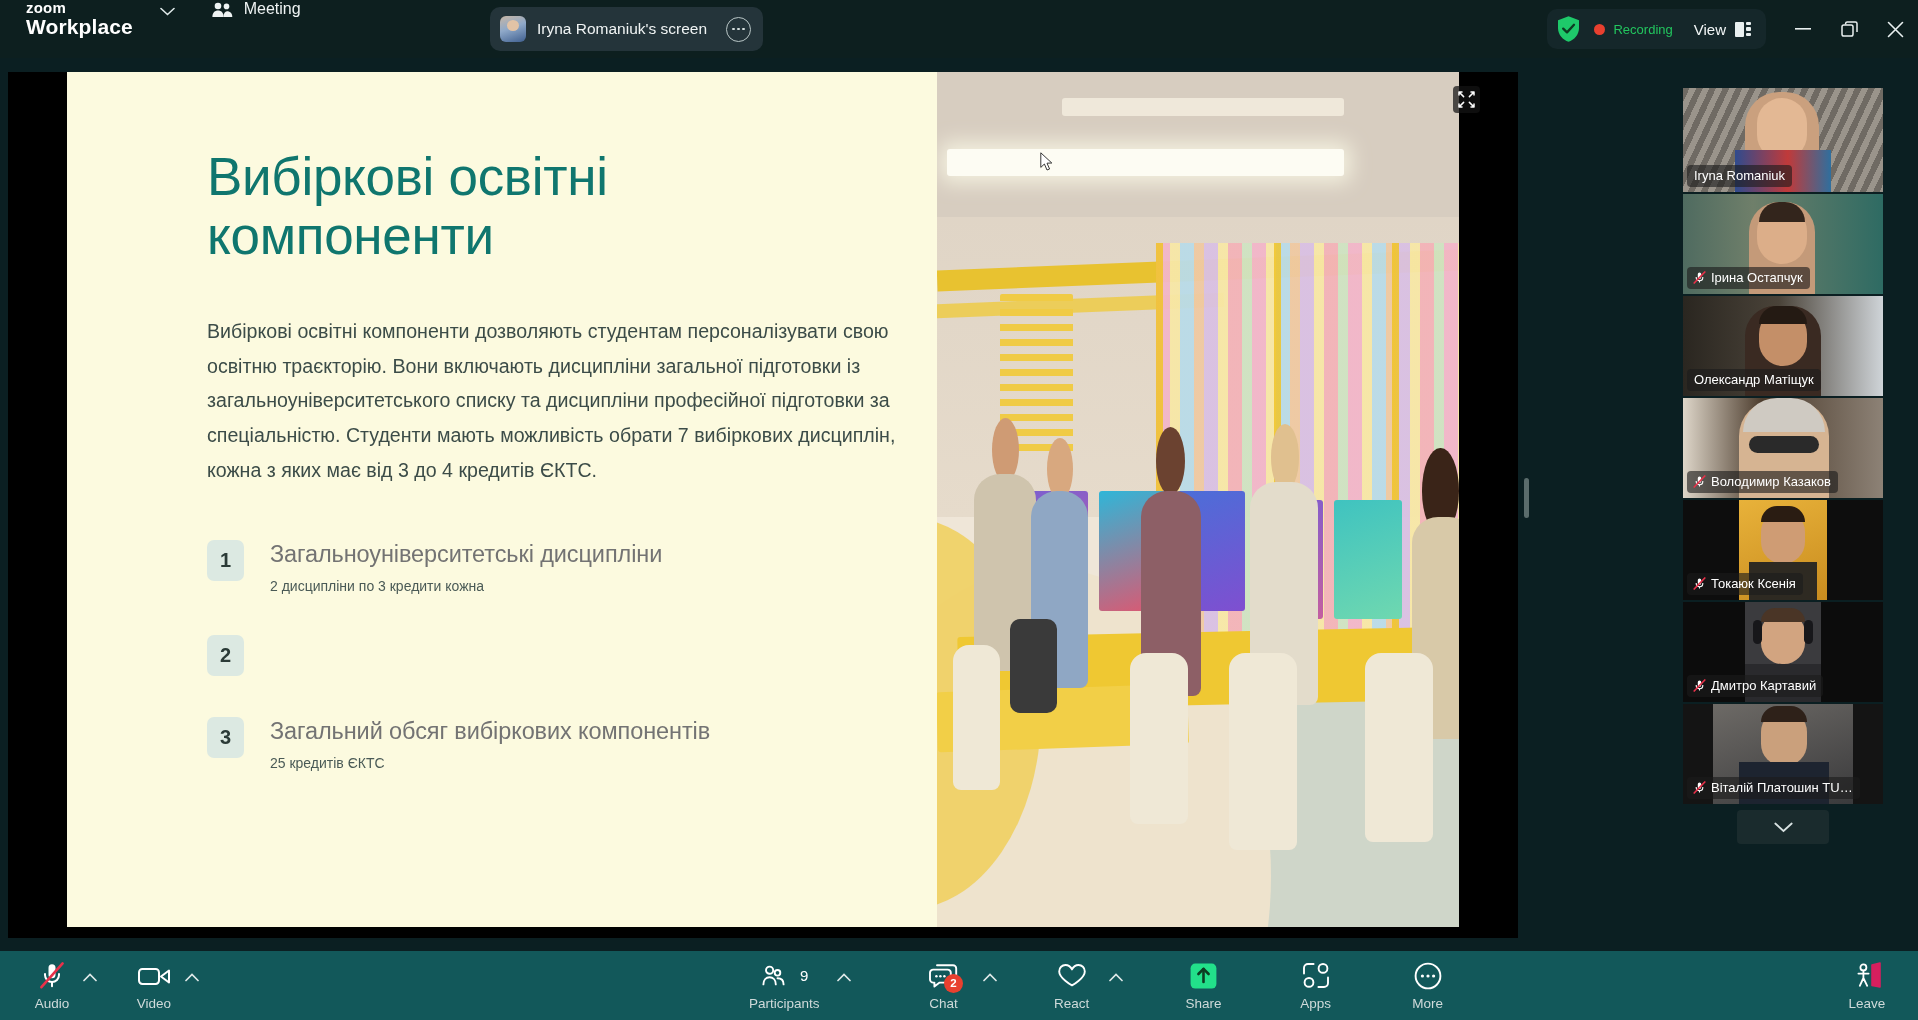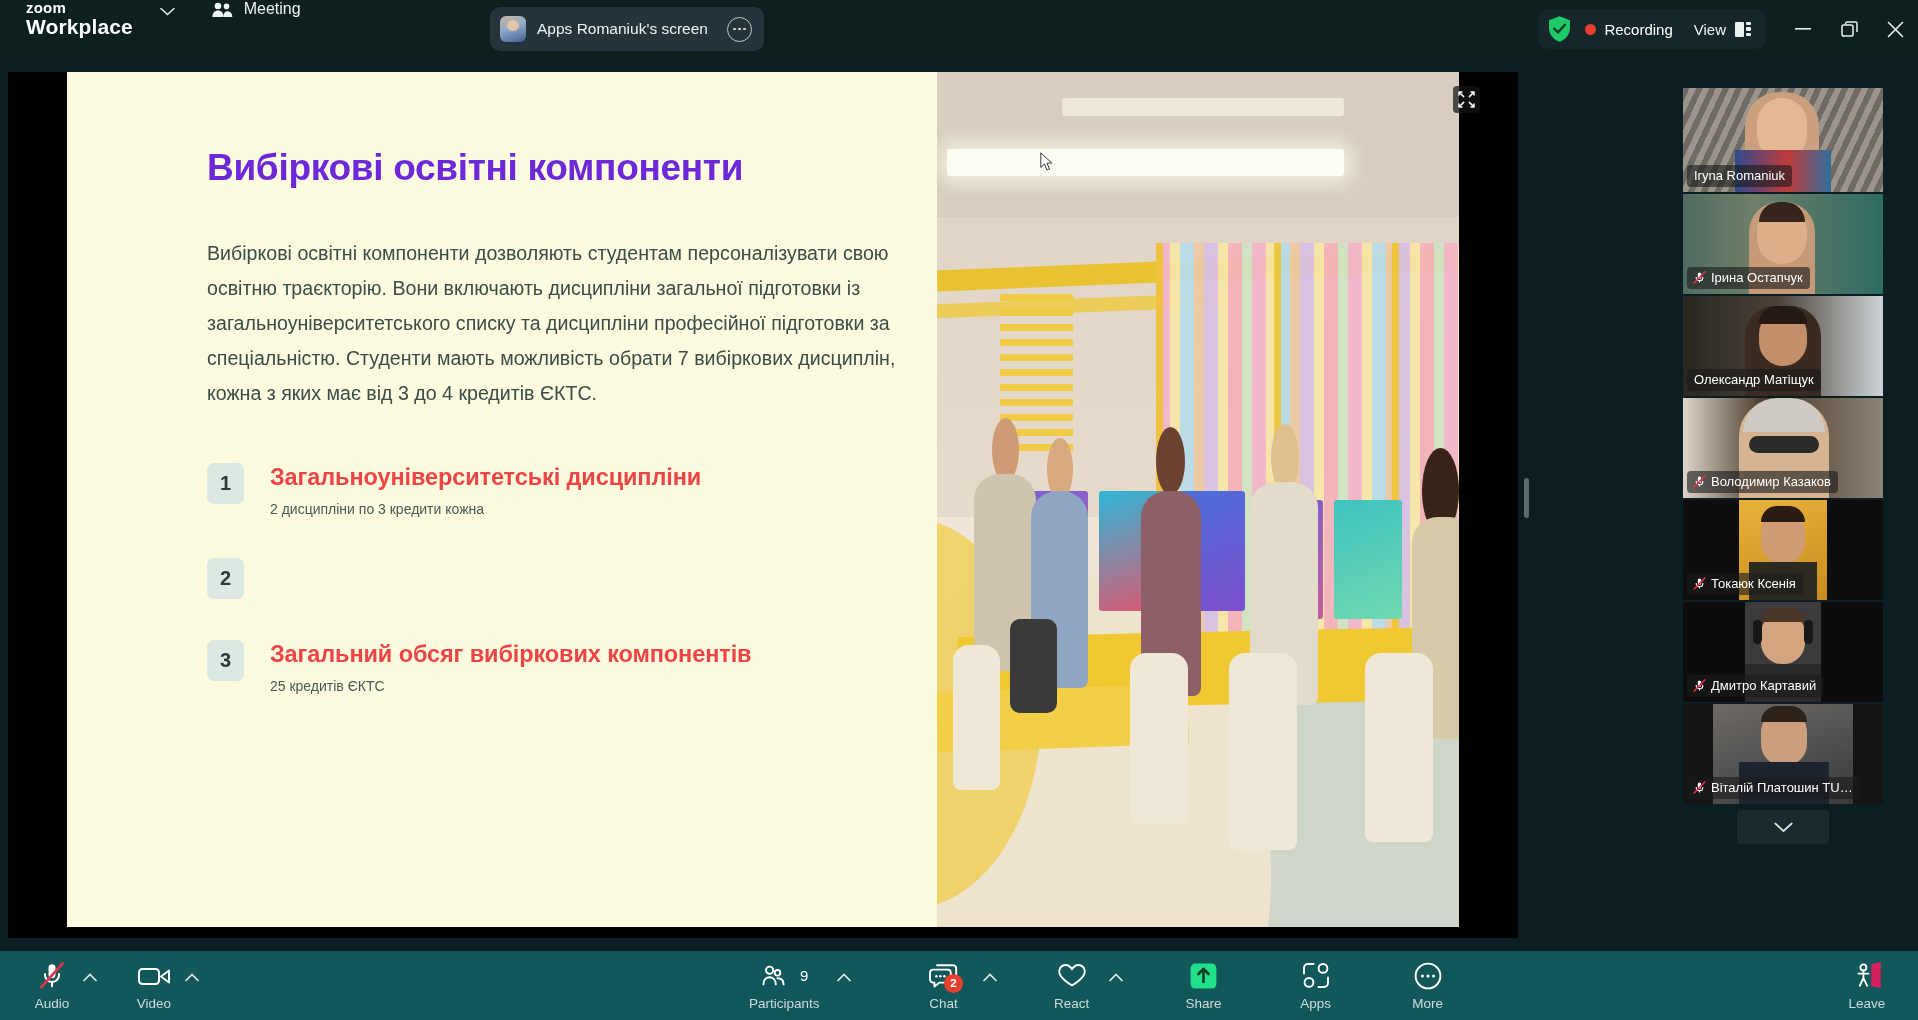--- a/index.html
+++ b/index.html
@@ -60,21 +60,21 @@
   .rec-group {
     display: flex; align-items: center; gap: 13px;
     background: #15272a; border-radius: 10px; height: 40px;
     padding: 0 14px 0 9px; margin-right: 14px;
   }
   .shield {
     width: 25px; height: 28px; position: relative; flex: none;
   }
   .rec-dot-wrap { display:flex; align-items:center; gap:8px; }
   .rec-dot { width: 11px; height: 11px; border-radius: 50%; background: #e8402f; }
-  .rec-text { color: #ffffff; font-size: 15px; }
+  .rec-text { color: #22c55e; font-size: 13px; }
   .view-btn { display: flex; align-items: center; gap: 9px; color: #f2f6f6; font-size: 15px; margin-left: 8px;}
   .view-ico { width: 17px; height: 15px; display: flex; gap: 2px; }
   .view-ico .a { width: 9px; height: 15px; background: #e9f0f0; border-radius: 1px; }
   .view-ico .b { display: flex; flex-direction: column; gap: 2px; }
   .view-ico .b i { width: 5px; height: 3.6px; background: #e9f0f0; display: block; border-radius: 1px; }
   .wbtn { width: 46px; height: 58px; display: flex; align-items: center; justify-content: center; color: #e9f0f0; }
 
   
   .stage {
     position: absolute; left: 0; top: 58px; width: 1918px; height: 893px;
@@ -86,36 +86,36 @@
   }
   .slide {
     position: absolute; left: 59px; top: 0px; width: 1392px; height: 855px;
     background: #fcfadf; display: flex; overflow: hidden;
   }
   .slide-left {
     width: 870px; height: 100%; position: relative; padding: 75px 0 0 140px;
     background: #fcfadf;
   }
   .slide-title {
-    font-size: 37px; font-weight: 700; color: #6d28d9; line-height: 1.12;
+    font-size: 53px; font-weight: 400; color: #0f766e; line-height: 1.12;
     letter-spacing: -0.3px; max-width: 560px;
   }
   .slide-para {
     margin-top: 48px; font-size: 19.6px; line-height: 1.78; color: #3c4c48;
     max-width: 700px; font-weight: 400;
   }
   .items { margin-top: 52px; }
   .item { display: flex; align-items: flex-start; margin-bottom: 41px; }
   .item-num {
     width: 37px; height: 41px; border-radius: 7px; background: #dce9e2;
     color: #2b3b37; font-size: 20px; font-weight: 600;
     display: flex; align-items: center; justify-content: center; flex: none;
   }
   .item-body { margin-left: 26px; padding-top: 1px; }
-  .item-title { font-size: 23.5px; font-weight: 700; color: #ef4444; letter-spacing: -0.1px; }
+  .item-title { font-size: 23.5px; font-weight: 400; color: #737373; letter-spacing: -0.1px; }
   .item-sub { margin-top: 10px; font-size: 14px; color: #4a5a56; }
 
   .slide-right { flex: 1; position: relative; overflow: hidden; background: #efe6d8; }
   .photo { position: absolute; inset: 0; }
   .ph-wall { position:absolute; left:0; top:0; right:0; height:52%; background: linear-gradient(180deg,#ddd2c4 0%, #e6dbcb 100%); }
   .ph-ceiling { position:absolute; left:0; top:0; right:0; height:17%; background:#d7cdc0; }
   .ph-lightbar { position:absolute; left:2%; top:9%; width:76%; height:3.2%; background:#fdfcf3; border-radius:3px; box-shadow:0 0 20px 7px rgba(255,255,235,.7); }
   .ph-lightbar2 { position:absolute; left:24%; top:3%; width:54%; height:2.2%; background:#f5efe0; border-radius:3px; opacity:.8; }
   .ph-yellowbeam { position:absolute; left:0; top:22%; width:100%; height:2.4%; background:#e8c230; transform: rotate(-2.3deg); }
   .ph-yellowbeam2 { position:absolute; left:-5%; top:26.5%; width:60%; height:1.6%; background:#edcb46; transform: rotate(-2.3deg); opacity:.85; }
@@ -213,21 +213,21 @@
         <circle cx="15.5" cy="5.4" r="2.8" fill="#eef3f3"></circle>
         <path d="M1.4 16 C1.4 11.6 4 9.6 7 9.6 C10 9.6 12.6 11.6 12.6 16 Z" fill="#eef3f3"></path>
         <path d="M12.4 16 C12.6 12.3 14 10.2 16 10.2 C18.4 10.2 21.3 11.8 21.3 16 Z" fill="#eef3f3"></path>
       </svg>
     </span>
     <span>Meeting</span>
   </div>
 
   <div class="share-tab">
     <div class="avatar-sm"></div>
-    <div class="st-label">Apps Romaniuk's screen</div>
+    <div class="st-label">Iryna Romaniuk's screen</div>
     <div class="dots-circle">
         <i></i>
         <i></i>
         <i></i>
       </div>
   </div>
 
   <div class="topright">
     <div class="rec-group">
       <div class="shield">

